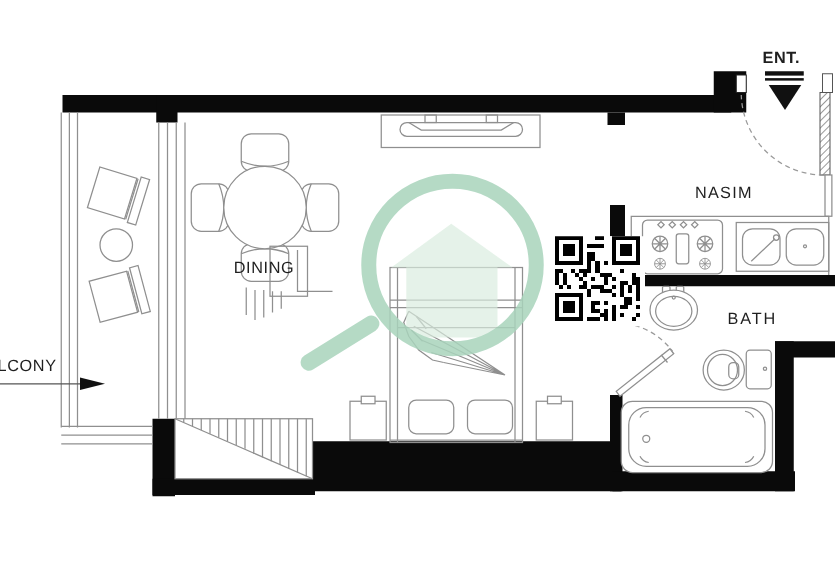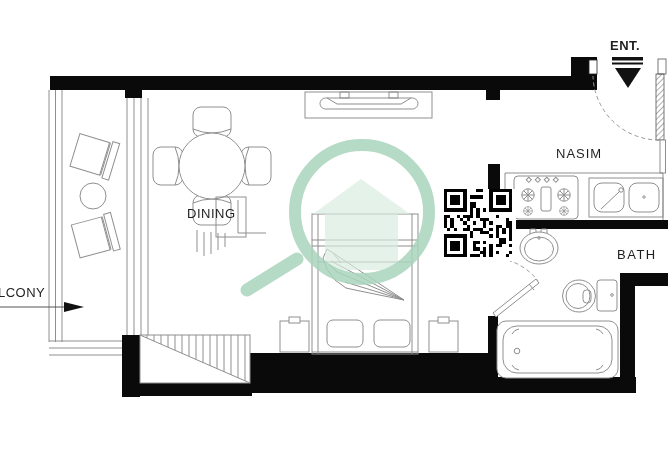--- a/index.html
+++ b/index.html
@@ -243,21 +243,21 @@
     <g id="wm" opacity="0.85">
       <path d="M361,179 L410,214 L398,214 L398,270 L325,270 L325,214 L313,214 Z" fill="var(--teal-light,#d9ecdf)" opacity="0.8"></path>
       <circle cx="362" cy="212" r="67" fill="none" stroke="var(--teal,#a9d4bc)" stroke-width="12"></circle>
       <line x1="297" y1="259" x2="247" y2="290" stroke="var(--teal,#a9d4bc)" stroke-width="13" stroke-linecap="round"></line>
     </g>
   </svg>
 
   <div class="lbl" style="left:-2px;top:285px;letter-spacing:0.5px;">LCONY</div>
   <div class="lbl" style="left:187px;top:158px;letter-spacing:0.5px;margin-top:48px;">DINING</div>
   <div class="lbl" style="left:556px;top:146px;">NASIM</div>
-  <div class="lbl" style="left:582px;top:247px;letter-spacing:1.5px;margin-left:35px;">BATH</div>
+  <div class="lbl" style="left:582px;top:247px;letter-spacing:1.5px;">BATH</div>
   <div class="lbl bold" style="left:610px;top:38px;letter-spacing:0.5px;">ENT.</div>
 
 
   <div id="qr">
       <svg width="68" height="68" viewBox="0 0 21 21" shape-rendering="crispEdges">
         <rect width="21" height="21" fill="#fff"></rect>
         <rect x="0" y="0" width="1" height="1" fill="#000"></rect>
         <rect x="1" y="0" width="1" height="1" fill="#000"></rect>
         <rect x="2" y="0" width="1" height="1" fill="#000"></rect>
         <rect x="3" y="0" width="1" height="1" fill="#000"></rect>

